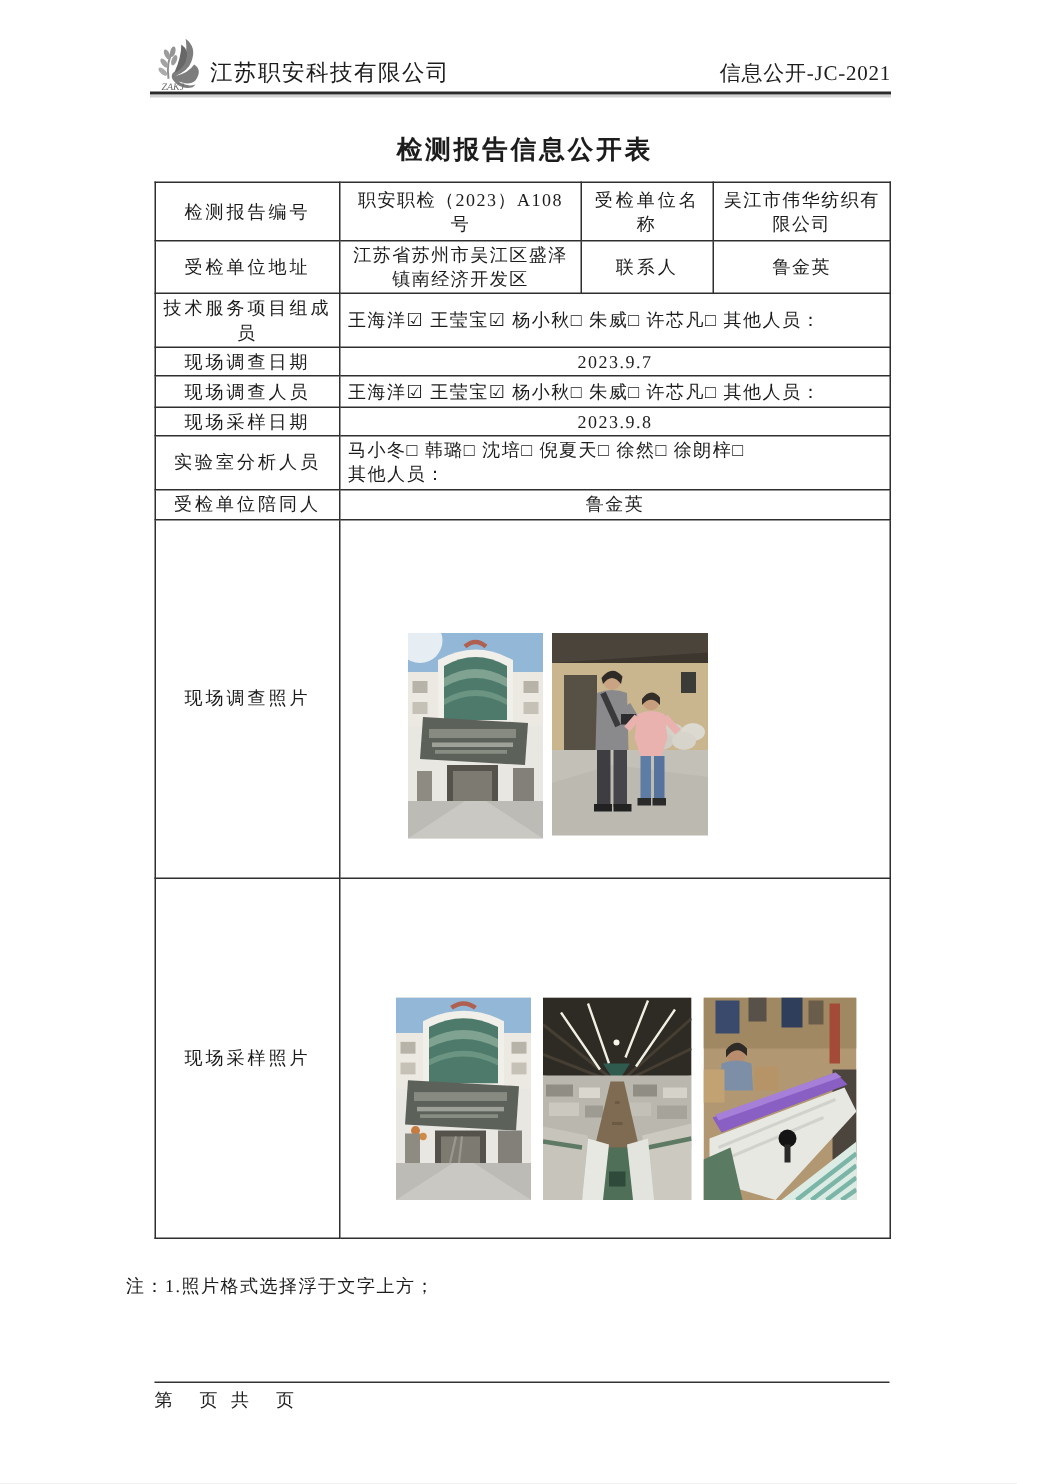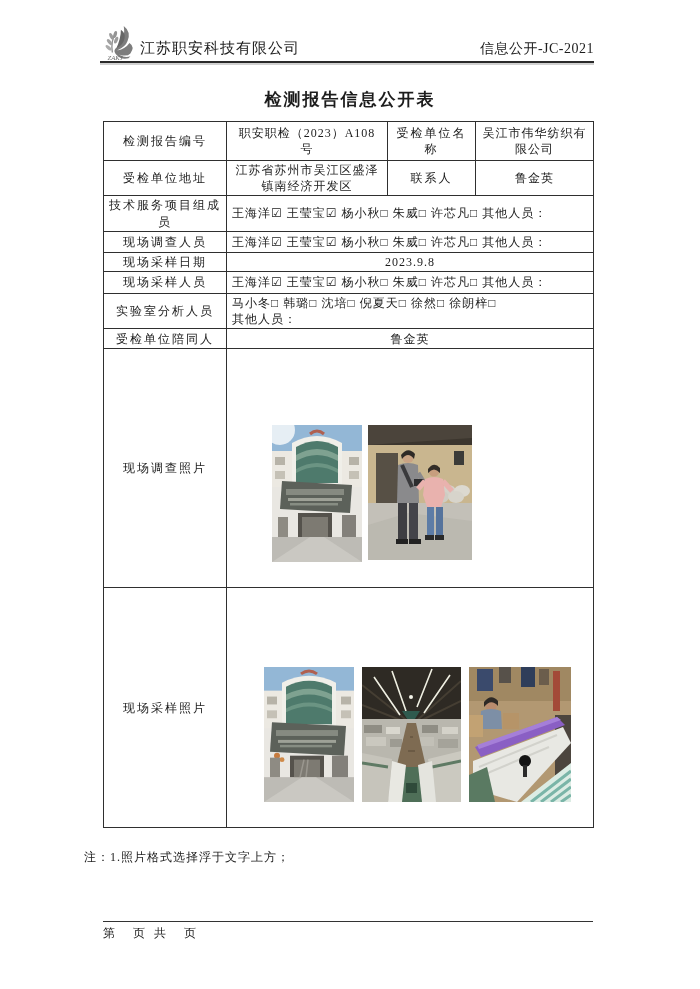--- a/index.html
+++ b/index.html
@@ -109,35 +109,35 @@
       <td class="val-c">江苏省苏州市吴江区盛泽镇南经济开发区</td>
       <td class="lbl">联系人</td>
       <td class="val-c">鲁金英</td>
     </tr>
 
     <tr class="h30">
       <td class="lbl">技术服务项目组成员</td>
       <td class="val-l" colspan="3">王海洋☑ 王莹宝☑ 杨小秋□ 朱威□ 许芯凡□ 其他人员：</td>
     </tr>
 
+    <tr class="h19">
+      <td class="lbl">现场调查日期</td>
+      <td class="val-c" colspan="3">2023.9.7</td>
+    </tr>
 
     <tr class="h21">
       <td class="lbl">现场调查人员</td>
       <td class="val-l" colspan="3">王海洋☑ 王莹宝☑ 杨小秋□ 朱威□ 许芯凡□ 其他人员：</td>
     </tr>
 
     <tr class="h18">
       <td class="lbl">现场采样日期</td>
       <td class="val-c" colspan="3">2023.9.8</td>
     </tr>
 
-    <tr class="h22">
-      <td class="lbl">现场采样人员</td>
-      <td class="val-l" colspan="3">王海洋☑ 王莹宝☑ 杨小秋□ 朱威□ 许芯凡□ 其他人员：</td>
-    </tr>
 
     <tr class="h35">
       <td class="lbl">实验室分析人员</td>
       <td class="val-l" colspan="3">
         <div>马小冬□ 韩璐□ 沈培□ 倪夏天□ 徐然□ 徐朗梓□</div>
         <div>其他人员：</div>
       </td>
     </tr>
 
     <tr class="h20">

